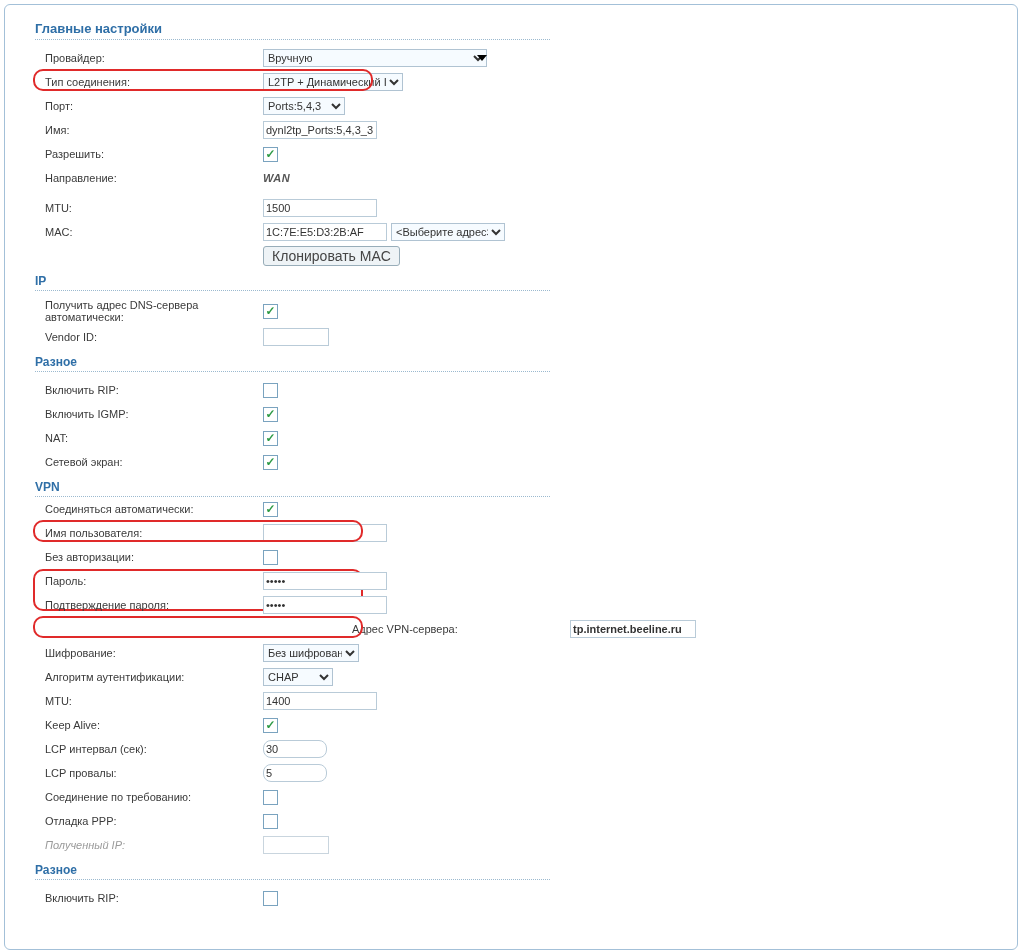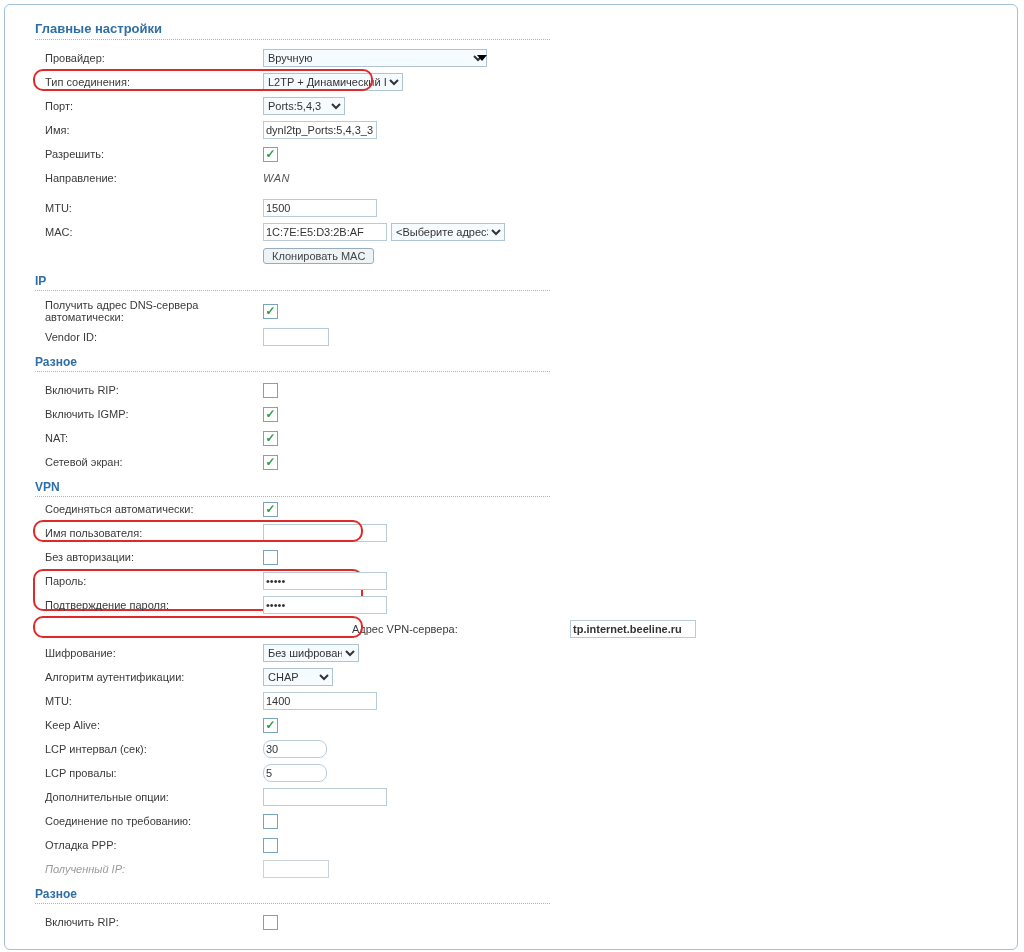--- a/index.html
+++ b/index.html
@@ -46,21 +46,21 @@
     padding: 2px 0;
     position: relative;
     gap: 28px;
   }
   .label {
     width: 190px;
     color: #3a3a3a;
     font-size: 11px;
   }
   .label.muted { color: #9a9a9a; font-style: italic; }
-  .italic { font-style: italic; color: #555; letter-spacing: .5px; }
+  .italic { font-style: italic; color: #555; letter-spacing: .5px; font-weight: bold; }
   .value { display: flex; align-items: center; gap: 4px; }
   input[type=text], input[type=password] {
     border: 1px solid #b9cbd8;
     background: #fff;
     height: 16px;
     padding: 0 2px;
     font-size: 11px;
     color: #333;
   }
   .w-short { width: 118px; }
@@ -97,21 +97,21 @@
     color: #2d9a45;
     font-size: 12px;
     font-weight: bold;
     line-height: 10px;
   }
   .btn {
     border: 1px solid #98adb9;
     background: #eef3f6;
     border-radius: 3px;
     padding: 1px 8px;
-    font-size: 11px;
+    font-size: 14px;
     color: #444;
     cursor: pointer;
   }
   .hl {
     position: absolute;
     left: 30px;
     border: 2px solid #e02a2a;
     border-radius: 10px;
     height: 18px;
     width: 336px;
@@ -331,26 +331,20 @@
         </div>
     </div>
 
     <div class="row">
       <div class="label">LCP провалы:</div>
       <div class="value">
           <input type="text" class="w-lcp" value="5" style="">
         </div>
     </div>
 
-    <div class="row">
-      <div class="label">Дополнительные опции:</div>
-      <div class="value">
-          <input type="text" class="w-short" style="">
-        </div>
-    </div>
 
     <div class="row">
       <div class="label">Соединение по требованию:</div>
       <div class="value">
           <span class="checkbox"></span>
         </div>
     </div>
 
     <div class="row">
       <div class="label">Отладка PPP:</div>

